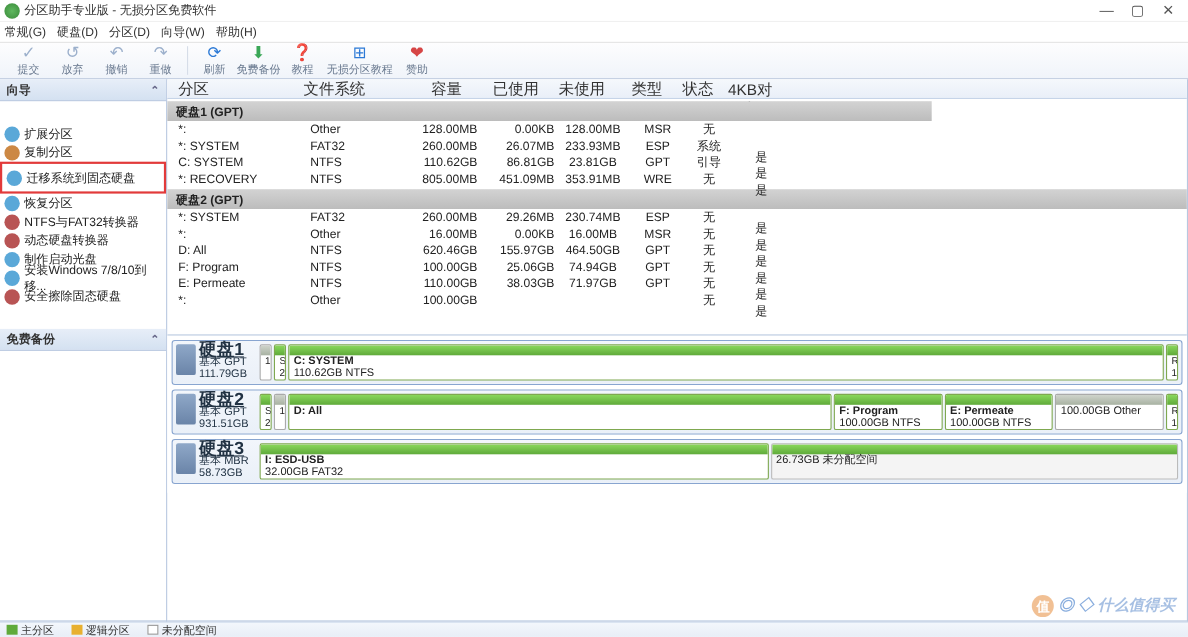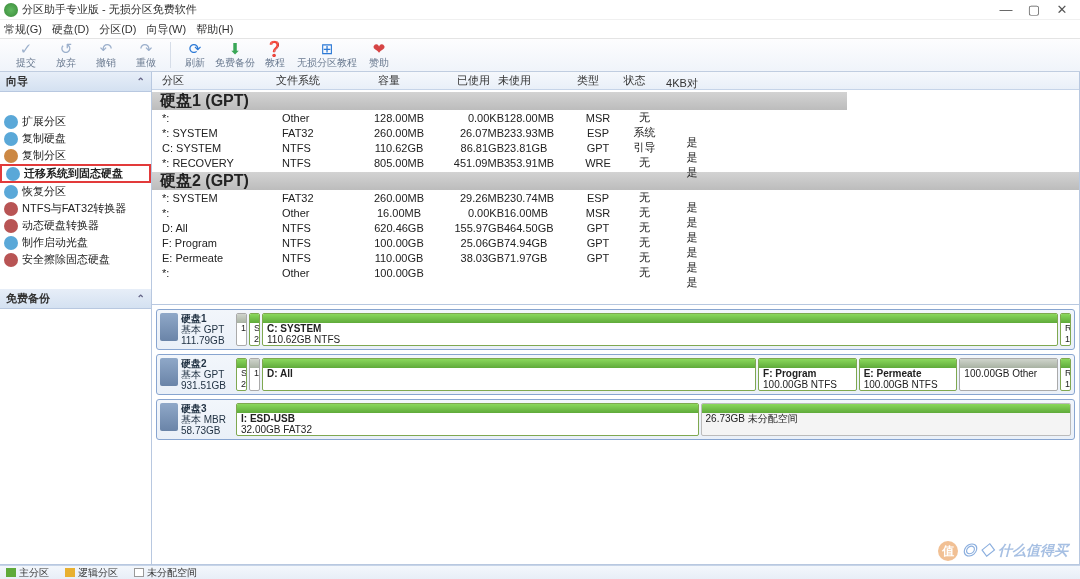--- a/index.html
+++ b/index.html
@@ -16,34 +16,34 @@
 .tbtn.blue .glyph { color: #2d7ad6; }
 .tbtn.green .glyph { color: #3aa757; }
 .tbtn.red .glyph { color: #d64545; }
 .vsep { width: 1px; height: 26px; background: #d6dde8; margin: 0 4px; }
 .main { display: flex; height: 493px; }
 .sidebar { width: 152px; border-right: 1px solid #b8c8e0; border-bottom: 1px solid #b8c8e0; display: flex; flex-direction: column; }
 .side-head { height: 20px; background: linear-gradient(#e7eef8,#d4e1f1); display: flex; align-items: center; justify-content: space-between; padding: 0 6px; font-size: 11px; font-weight: bold; color: #333; border-bottom: 1px solid #b8c8e0; }
 .side-head .chev { font-size: 10px; color: #668; }
 .side-list { padding: 21px 0; }
 .side-item { display: flex; align-items: center; height: 17px; padding: 0 4px; font-size: 11px; color: #222; cursor: default; }
-.side-item.hl { border: 2px solid #e23a3a; height: 19px; font-weight: bold; }
+.side-item.hl { border: 2px solid #e23a3a; height: 29px; }
 .side-ico { width: 14px; height: 14px; margin-right: 4px; flex-shrink: 0; border-radius: 50%; }
 .content { flex: 1; display: flex; flex-direction: column; border-right: 1px solid #b8c8e0; border-bottom: 1px solid #b8c8e0; overflow: hidden; }
-.grid-head { height: 18px; background: linear-gradient(#f5f8fc,#e9eff8); border-bottom: 1px solid #c6d4e8; display: flex; align-items: center; font-size: 11px; color: #333; }
+.grid-head { height: 18px; background: linear-gradient(#f5f8fc,#e9eff8); border-bottom: 1px solid #c6d4e8; display: flex; align-items: center; font-size: 14px; color: #333; }
 .grid-head div { padding: 0 4px; }
 .grid-body { flex: 0 0 214px; overflow: hidden; position: relative; }
-.disk-hdr { height: 18px; background: linear-gradient(#d3d3d3,#bcbcbc); display: flex; align-items: center; font-size: 16px; font-weight: bold; padding: 0 8px; color: #222; margin-top: 2px; }
+.disk-hdr { height: 18px; background: linear-gradient(#d3d3d3,#bcbcbc); display: flex; align-items: center; font-size: 11px; font-weight: bold; padding: 0 8px; color: #222; margin-top: 2px; }
 .disk-hdr.first { margin-top: 2px; width: 75%; }
 .row { display: flex; align-items: center; height: 15px; font-size: 11px; color: #222; padding-left: 10px; }
-.c-part { width: 120px; } .c-fs { width: 82px; } .c-cap { width: 70px; text-align: center; } .c-used { width: 70px; text-align: right; padding-left: 10px; } .c-free { width: 70px; text-align: left; } .c-type { width: 48px; text-align: center; } .c-stat { width: 45px; text-align: center; } .c-4k { width: 50px; text-align: center; margin-top: 20px; }
+.c-part { width: 120px; } .c-fs { width: 82px; } .c-cap { width: 70px; text-align: right; } .c-used { width: 70px; text-align: right; padding-left: 10px; } .c-free { width: 70px; text-align: center; } .c-type { width: 48px; text-align: center; } .c-stat { width: 45px; text-align: center; } .c-4k { width: 50px; text-align: center; margin-top: 20px; }
 .diskmap-wrap { border-top: 1px solid #b8c8e0; padding: 4px; background: #fff; }
 .diskmap { border: 1px solid #88a5d0; border-radius: 3px; margin-bottom: 4px; padding: 3px; display: flex; gap: 3px; background: linear-gradient(#f2f6fb,#eaf0f8); }
 .dm-label { width: 52px; display: flex; flex-direction: column; justify-content: center; font-size: 10px; color: #234; line-height: 11px; }
-.dm-label .dn { font-weight: bold; font-size: 10px; }
+.dm-label .dn { font-weight: bold; font-size: 16px; text-decoration: underline; }
 .dm-ico { width: 18px; height: 28px; background: linear-gradient(#8fa8c8,#6a84a8); border-radius: 2px; flex-shrink: 0; }
 .dm-bars { flex: 1; display: flex; gap: 2px; }
 .dm-bar { border: 1px solid #7fa850; border-radius: 2px; background: #fff; display: flex; flex-direction: column; overflow: hidden; min-width: 10px; }
 .dm-bar.other { border-color: #aaa; }
 .dm-bar.unalloc { border-color: #bbb; background: #f4f4f4; }
 .dm-fill { height: 9px; background: linear-gradient(#8ad85c,#5faa3a); }
 .dm-fill.other { background: linear-gradient(#cfd4cc,#a8b2a2); }
 .dm-txt { padding: 0 4px; font-size: 10px; line-height: 11px; color: #222; }
 .dm-txt b { font-weight: bold; }
 .tiny { width: 11px; }
@@ -117,24 +117,20 @@
     <div class="side-head">
       <span>向导</span>
         <span class="chev">⌃</span>
     </div>
     <div class="side-list" id="sidelist">
         <div class="side-item">
           <span class="side-ico" style="background:#5aa8d8"></span>
           <span>扩展分区</span>
         </div>
         <div class="side-item">
-          <span class="side-ico" style="background:#5aa8d8"></span>
-          <span>复制硬盘</span>
-        </div>
-        <div class="side-item">
           <span class="side-ico" style="background:#cc8844"></span>
           <span>复制分区</span>
         </div>
         <div class="side-item hl">
           <span class="side-ico" style="background:#5aa8d8"></span>
           <span>迁移系统到固态硬盘</span>
         </div>
         <div class="side-item">
           <span class="side-ico" style="background:#5aa8d8"></span>
           <span>恢复分区</span>
@@ -143,20 +139,24 @@
           <span class="side-ico" style="background:#b85454"></span>
           <span>NTFS与FAT32转换器</span>
         </div>
         <div class="side-item">
           <span class="side-ico" style="background:#b85454"></span>
           <span>动态硬盘转换器</span>
         </div>
         <div class="side-item">
           <span class="side-ico" style="background:#5aa8d8"></span>
           <span>制作启动光盘</span>
+        </div>
+        <div class="side-item">
+          <span class="side-ico" style="background:#5aa8d8"></span>
+          <span>安装Windows 7/8/10到移...</span>
         </div>
         <div class="side-item">
           <span class="side-ico" style="background:#b85454"></span>
           <span>安全擦除固态硬盘</span>
         </div>
       </div>
     <div class="side-head">
       <span>免费备份</span>
         <span class="chev">⌃</span>
     </div>

